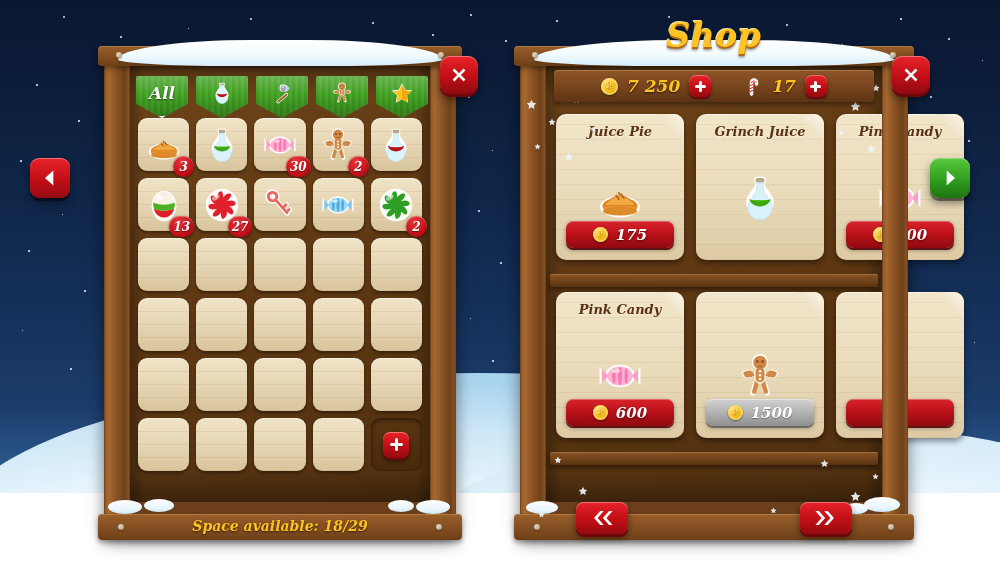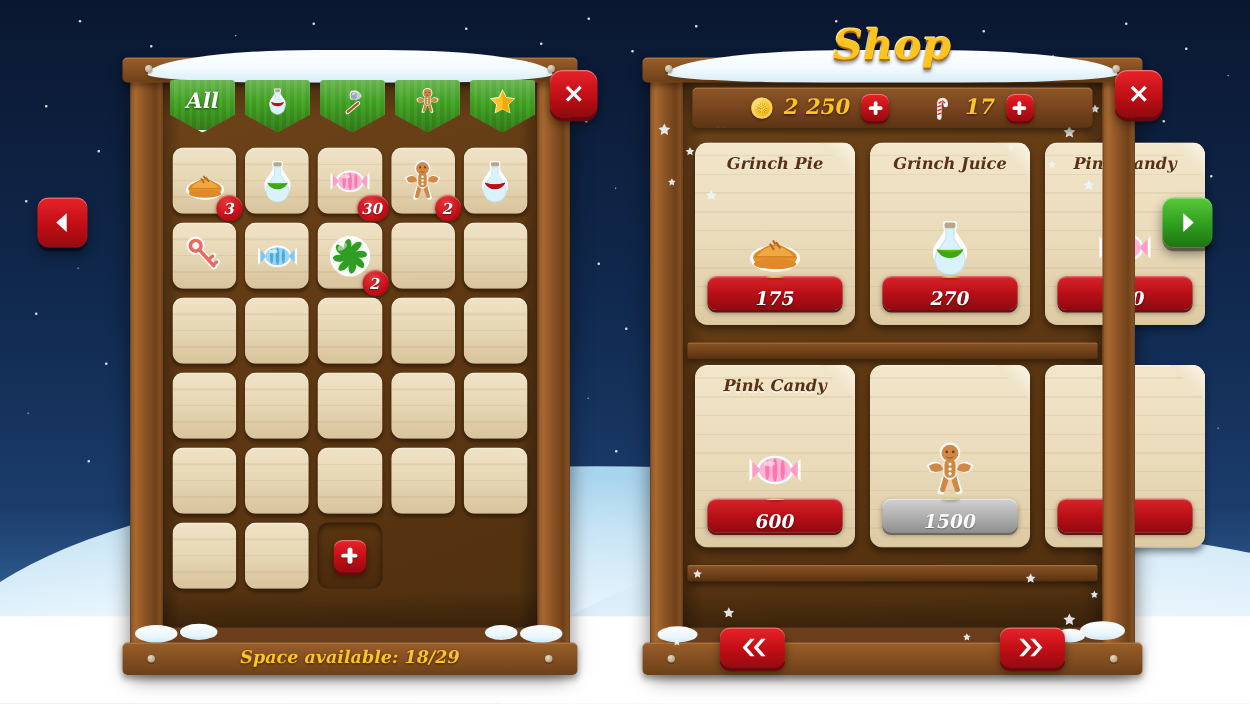--- a/index.html
+++ b/index.html
@@ -223,21 +223,20 @@
   }
   .card-icon {
     position: absolute; left: 0; right: 0; top: 56px; height: 56px;
     display:flex; align-items:center; justify-content:center;
   }
   .price-btn {
     position: absolute; left: 10px; right: 10px; bottom: 12px; height: 27px; border-radius: 7px;
     display:flex; align-items:center; justify-content:center; gap: 8px; cursor:pointer;
     background: linear-gradient(180deg,#d8242c 0%, #bb1018 48%, #8f0a10 100%);
     box-shadow: 0 2px 0 rgba(90,6,10,.9), 0 2px 4px rgba(0,0,0,.4), inset 0 1px 0 rgba(255,255,255,.3);
-    flex-direction: column;
   }
   .price-btn.disabled {
     background: linear-gradient(180deg,#d2d2d2 0%, #b3b3b3 48%, #8f8f8f 100%);
     box-shadow: 0 2px 0 rgba(90,90,90,.8), 0 2px 4px rgba(0,0,0,.35), inset 0 1px 0 rgba(255,255,255,.45);
   }
   .price-val {
     font-family:"DejaVu Serif", serif; font-style: italic; font-weight: bold; font-size: 15px;
     color:#fff; text-shadow: 0 1px 2px rgba(0,0,0,.55);
   }
   .price-btn.disabled .price-val { color:#fdfdfd; text-shadow: 0 1px 1px rgba(0,0,0,.35); }
@@ -319,21 +318,21 @@
 
   <div class="inner" style="left:26px; right:26px; top:12px; bottom:34px;"></div>
 
   <div class="post left"></div>
   <div class="post right"></div>
 
   <div class="beam" style="top:-6px; height:20px;"></div>
   <div class="screw" style="left:12px; top:0px;"></div>
   <div class="screw" style="right:12px; top:0px;"></div>
 
-  <div class="tabs" id="inv-tabs" style="left:32px; top:12px;justify-content:center;">
+  <div class="tabs" id="inv-tabs" style="left:32px; top:24px;justify-content:center;">
       <div class="tab">
         <span class="tab-label">All</span>
         <div class="tab-chevron"></div>
       </div>
       <div class="tab">
         <span class="tab-icon">
           <svg width="24" height="24" viewBox="0 0 40 40">
             <path d="M16 4 h8 v6 l6 9 a11 11 0 1 1 -20 0 l6 -9 Z" fill="#fff"></path>
             <rect x="15.5" y="3" width="9" height="5" rx="1.5" fill="#fff"></rect>
             <rect x="16.5" y="4" width="7" height="3.6" rx="1.2" fill="#b6a68a"></rect>
@@ -487,20 +486,53 @@
         <span style="display: flex;">
           <svg width="38" height="38" viewBox="0 0 40 40">
             <path d="M16 4 h8 v6 l6 9 a11 11 0 1 1 -20 0 l6 -9 Z" fill="#fff"></path>
             <rect x="15.5" y="3" width="9" height="5" rx="1.5" fill="#fff"></rect>
             <rect x="16.5" y="4" width="7" height="3.6" rx="1.2" fill="#b6a68a"></rect>
             <path d="M17.4 8 h5.2 v6.4 l5.4 8.2 a9.6 9.6 0 1 1 -16 0 l5.4 -8.2 Z" fill="#d9f2fb" stroke="#bfe4f2" stroke-width=".7"></path>
             <path d="M11.4 21 q8.6 3.2 17.2 0 a9.9 9.9 0 0 1 -17.2 0 Z" fill="#e01e28"></path>
             <path d="M11.5 21.2 q8.5 3 17 0 v.4 a9.6 9.6 0 0 1 -17 0 Z" fill="#b61119"></path>
           </svg>
         </span>
+      </div>
+      <div class="slot">
+        <span style="display: flex;">
+          <svg width="38" height="38" viewBox="0 0 40 40">
+            <ellipse cx="20" cy="21" rx="13" ry="16" fill="#fff"></ellipse>
+            <path d="M20 6 a11.6 14.4 0 0 1 11.6 14.4 a11.6 14.4 0 0 1 -23.2 0 A11.6 14.4 0 0 1 20 6 Z" fill="#f7f2e4"></path>
+            <path d="M9.2 24 q10.8 4 21.6 0 a11.6 14.4 0 0 1 -21.6 0 Z" fill="#e01e28"></path>
+            <path d="M8.5 17.5 q11.5 4.5 23 0 q.1 3.6 -1.3 6.6 q-10.4 3.8 -20.4 0 q-1.4 -3 -1.3 -6.6 Z" fill="#4bb122"></path>
+            <ellipse cx="15.5" cy="12" rx="3.6" ry="2.2" fill="#fffdf6" opacity=".9"></ellipse>
+          </svg>
+        </span>
+        <span class="badge">13</span>
+      </div>
+      <div class="slot">
+        <span style="display: flex;">
+          <svg width="38" height="38" viewBox="0 0 40 40">
+            <circle cx="20" cy="20" r="17" fill="#fff"></circle>
+            <circle cx="20" cy="20" r="15.2" fill="#fdf7f7"></circle>
+            <g fill="#e0202c">
+              <path d="M20 20 q3 -13 -1 -14.8 q-6 2 -4 14.8 Z"></path>
+              <path d="M20 20 q11 -7.5 9.6 -11.5 q-5.3 -3.4 -12.6 9.6 Z"></path>
+              <path d="M20 20 q13.4 3 14.4 -1.3 q-1.4 -6.2 -14.4 -1 Z"></path>
+              <path d="M20 20 q7.3 11.3 11.2 9.7 q3.5 -5.2 -9.7 -12.4 Z"></path>
+              <path d="M20 20 q-3 13 1 14.8 q6 -2 4 -14.8 Z"></path>
+              <path d="M20 20 q-11 7.5 -9.6 11.5 q5.3 3.4 12.6 -9.6 Z"></path>
+              <path d="M20 20 q-13.4 -3 -14.4 1.3 q1.4 6.2 14.4 1 Z"></path>
+              <path d="M20 20 q-7.3 -11.3 -11.2 -9.7 q-3.5 5.2 9.7 12.4 Z"></path>
+            </g>
+            <circle cx="20" cy="20" r="2.6" fill="#e0202c"></circle>
+            <ellipse cx="13.5" cy="12" rx="4.5" ry="2.6" fill="#ffffff" opacity=".5" transform="rotate(-35 13.5 12)"></ellipse>
+          </svg>
+        </span>
+        <span class="badge">27</span>
       </div>
       <div class="slot">
         <span style="display: flex;">
           <svg width="38" height="38" viewBox="0 0 40 40">
             <g transform="rotate(-42 20 20)">
               <rect x="17.4" y="4" width="5.4" height="30" rx="2.6" fill="#fff"></rect>
               <circle cx="20.1" cy="8" r="7.6" fill="#fff"></circle>
               <rect x="21" y="22" width="7" height="4.6" rx="2" fill="#fff"></rect>
               <rect x="21" y="28.5" width="6" height="4.4" rx="2" fill="#fff"></rect>
               <rect x="18.6" y="6" width="3" height="26.4" rx="1.5" fill="#e8695f"></rect>
@@ -603,21 +635,21 @@
 
   <div class="post left"></div>
   <div class="post right"></div>
 
   <div class="beam" style="top:-6px; height:20px;"></div>
   <div class="screw" style="left:12px; top:0px;"></div>
   <div class="screw" style="right:12px; top:0px;"></div>
 
   <div class="currency-bar" id="currency-bar" style="left:34px; right:34px; top:18px; height:32px; border-radius:4px;">
       <span class="coin"></span>
-      <span class="cur-val">2 250</span>
+      <span class="cur-val">7 250</span>
       <span class="mini-plus">
         <span class="bar h" style="position:absolute;width:11px;height:3px;background:#fff;border-radius:2px;"></span>
         <span class="bar v" style="position:absolute;width:3px;height:11px;background:#fff;border-radius:2px;"></span>
       </span>
       <span style="width: 14px;"></span>
       <span style="display: flex;">
         <svg width="20" height="20" viewBox="0 0 24 40">
           <path d="M9 36 L9 13 a5 5 0 0 1 10 0 l0 3" stroke="#fff" stroke-width="7" fill="none" stroke-linecap="round"></path>
           <path d="M9 36 L9 13 a5 5 0 0 1 10 0 l0 3" stroke="#f5f2ec" stroke-width="5.4" fill="none" stroke-linecap="round"></path>
           <g stroke="#e0202c" stroke-width="2" fill="none" stroke-linecap="round">
@@ -633,21 +665,21 @@
       <span class="mini-plus">
         <span class="bar h" style="position:absolute;width:11px;height:3px;background:#fff;border-radius:2px;"></span>
         <span class="bar v" style="position:absolute;width:3px;height:11px;background:#fff;border-radius:2px;"></span>
       </span>
     </div>
 
   <div class="shelf" id="shop-shelves" style="left:30px; right:30px; top:58px; bottom:46px;">
       <div class="shelf-board" style="top: 164px;"></div>
       <div class="card" style="left: 6px; top: 4px;">
         <div class="fold"></div>
-        <div class="card-title">Grinch Pie</div>
+        <div class="card-title">Juice Pie</div>
         <div class="card-icon">
           <svg width="50" height="50" viewBox="0 0 40 40">
             <ellipse cx="20" cy="27" rx="16" ry="8.5" fill="#fff"></ellipse>
             <path d="M5 27 Q20 9 35 27 Z" fill="#fff"></path>
             <ellipse cx="20" cy="26.5" rx="14" ry="6.8" fill="#e8922f"></ellipse>
             <path d="M7 26 Q20 11 33 26 Z" fill="#f0a841"></path>
             <path d="M7 26 Q20 11 33 26 Z" fill="none" stroke="#d98324" stroke-width="1"></path>
             <g stroke="#b9661a" stroke-width="1.4" stroke-linecap="round">
               <path d="M17 18 L19 21"></path>
               <path d="M21 17 L23 20"></path>
@@ -669,24 +701,20 @@
             <path d="M16 4 h8 v6 l6 9 a11 11 0 1 1 -20 0 l6 -9 Z" fill="#fff"></path>
             <rect x="15.5" y="3" width="9" height="5" rx="1.5" fill="#fff"></rect>
             <rect x="16.5" y="4" width="7" height="3.6" rx="1.2" fill="#b6a68a"></rect>
             <path d="M17.4 8 h5.2 v6.4 l5.4 8.2 a9.6 9.6 0 1 1 -16 0 l5.4 -8.2 Z" fill="#d9f2fb" stroke="#bfe4f2" stroke-width=".7"></path>
             <path d="M12.3 22 a9.6 9.6 0 0 0 15.4 0 a9.6 9.6 0 0 1 -15.4 0 Z" fill="none"></path>
             <path d="M12.6 21.5 h14.8 a9.6 9.6 0 0 1 -14.8 0 Z" fill="#55c21c"></path>
             <path d="M11.6 21.3 a9.8 9.8 0 0 0 16.8 0 a9.8 9.8 0 0 1 -16.8 0Z" fill="#55c21c"></path>
             <path d="M11.4 21 q8.6 3.2 17.2 0 a9.9 9.9 0 0 1 -17.2 0 Z" fill="#55c21c"></path>
             <path d="M11.5 21.2 q8.5 3 17 0 v.4 a9.6 9.6 0 0 1 -17 0 Z" fill="#3fa711"></path>
           </svg>
-        </div>
-        <div class="price-btn">
-          <span class="coin" style="width: 15px; height: 15px;"></span>
-          <span class="price-val">270</span>
         </div>
       </div>
       <div class="card" style="left: 286px; top: 4px;">
         <div class="fold"></div>
         <div class="card-title">Pink Candy</div>
         <div class="card-icon">
           <svg width="50" height="50" viewBox="0 0 44 40">
             <path d="M4 12 l7 8 l-7 8 Z M40 12 l-7 8 l7 8 Z" fill="#fff"></path>
             <ellipse cx="22" cy="20" rx="13" ry="10" fill="#fff"></ellipse>
             <path d="M6 14 l6 6 l-6 6 Z" fill="#ff9ec4"></path>

